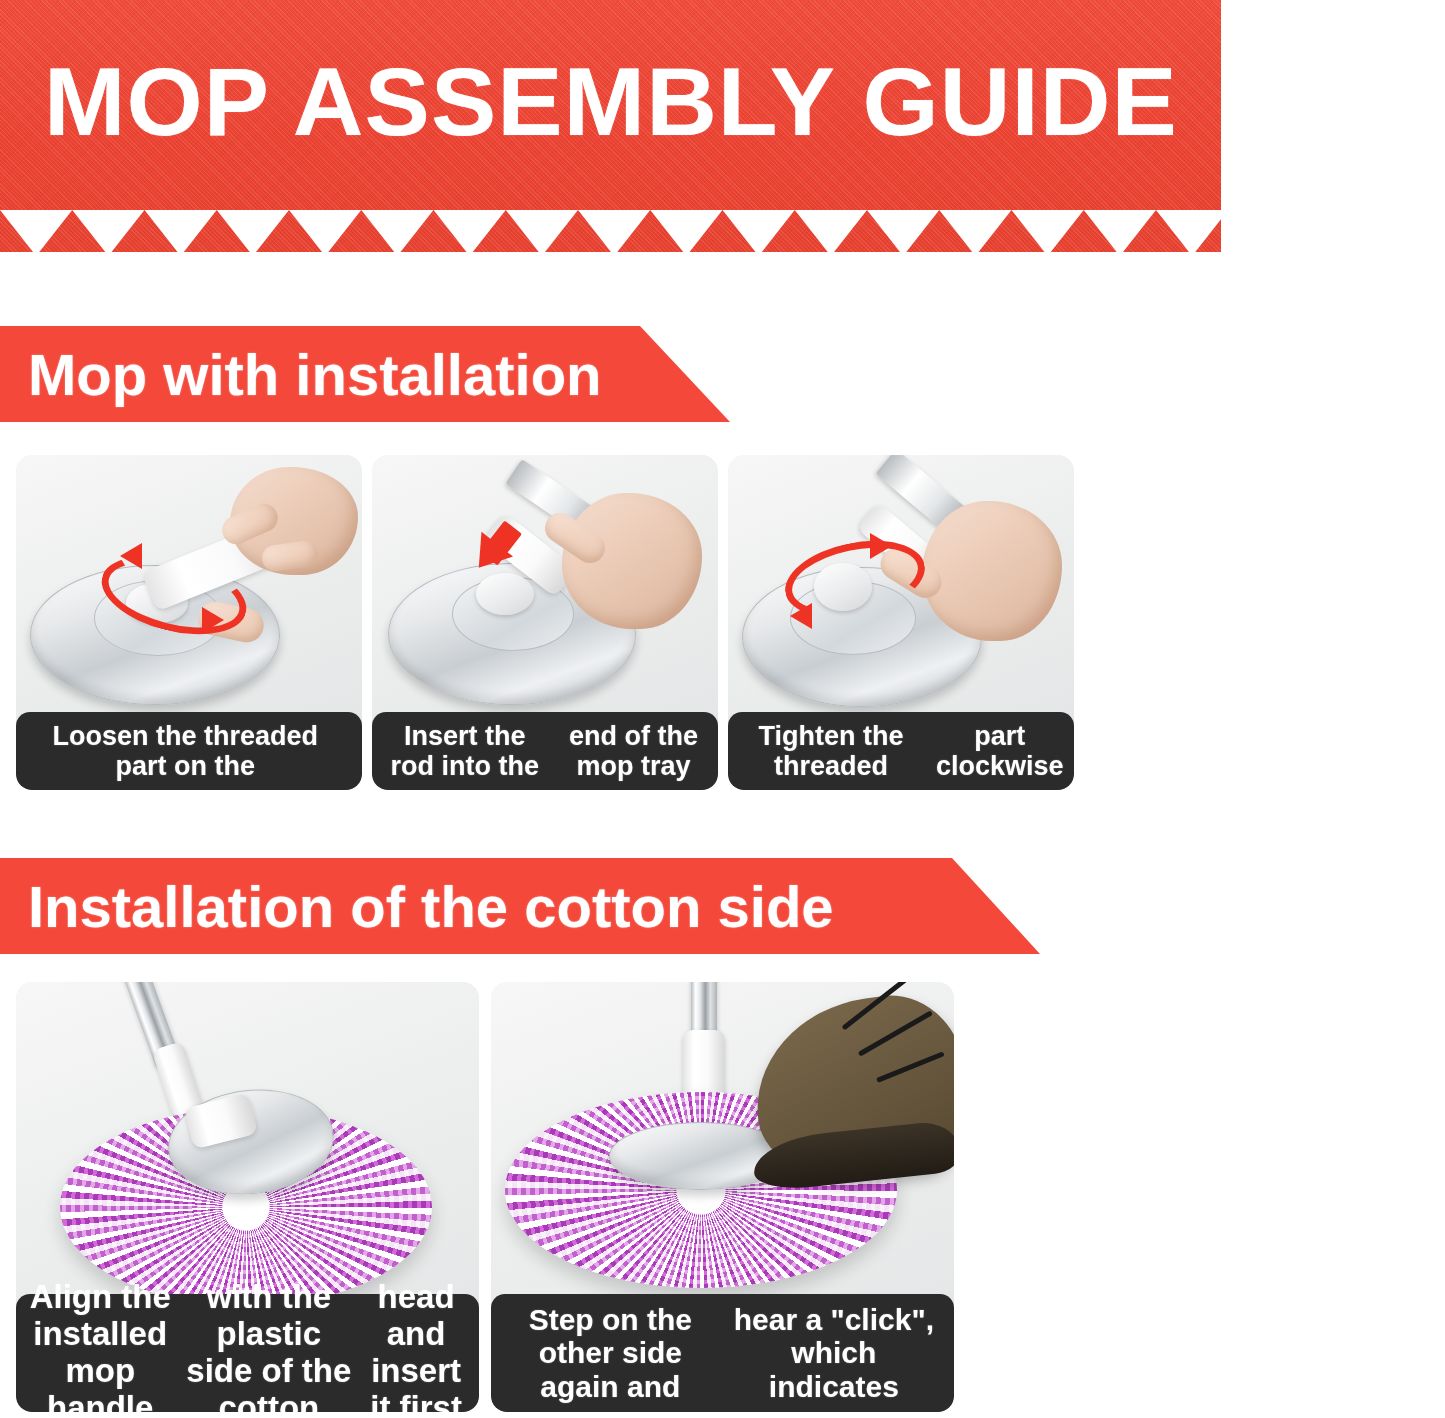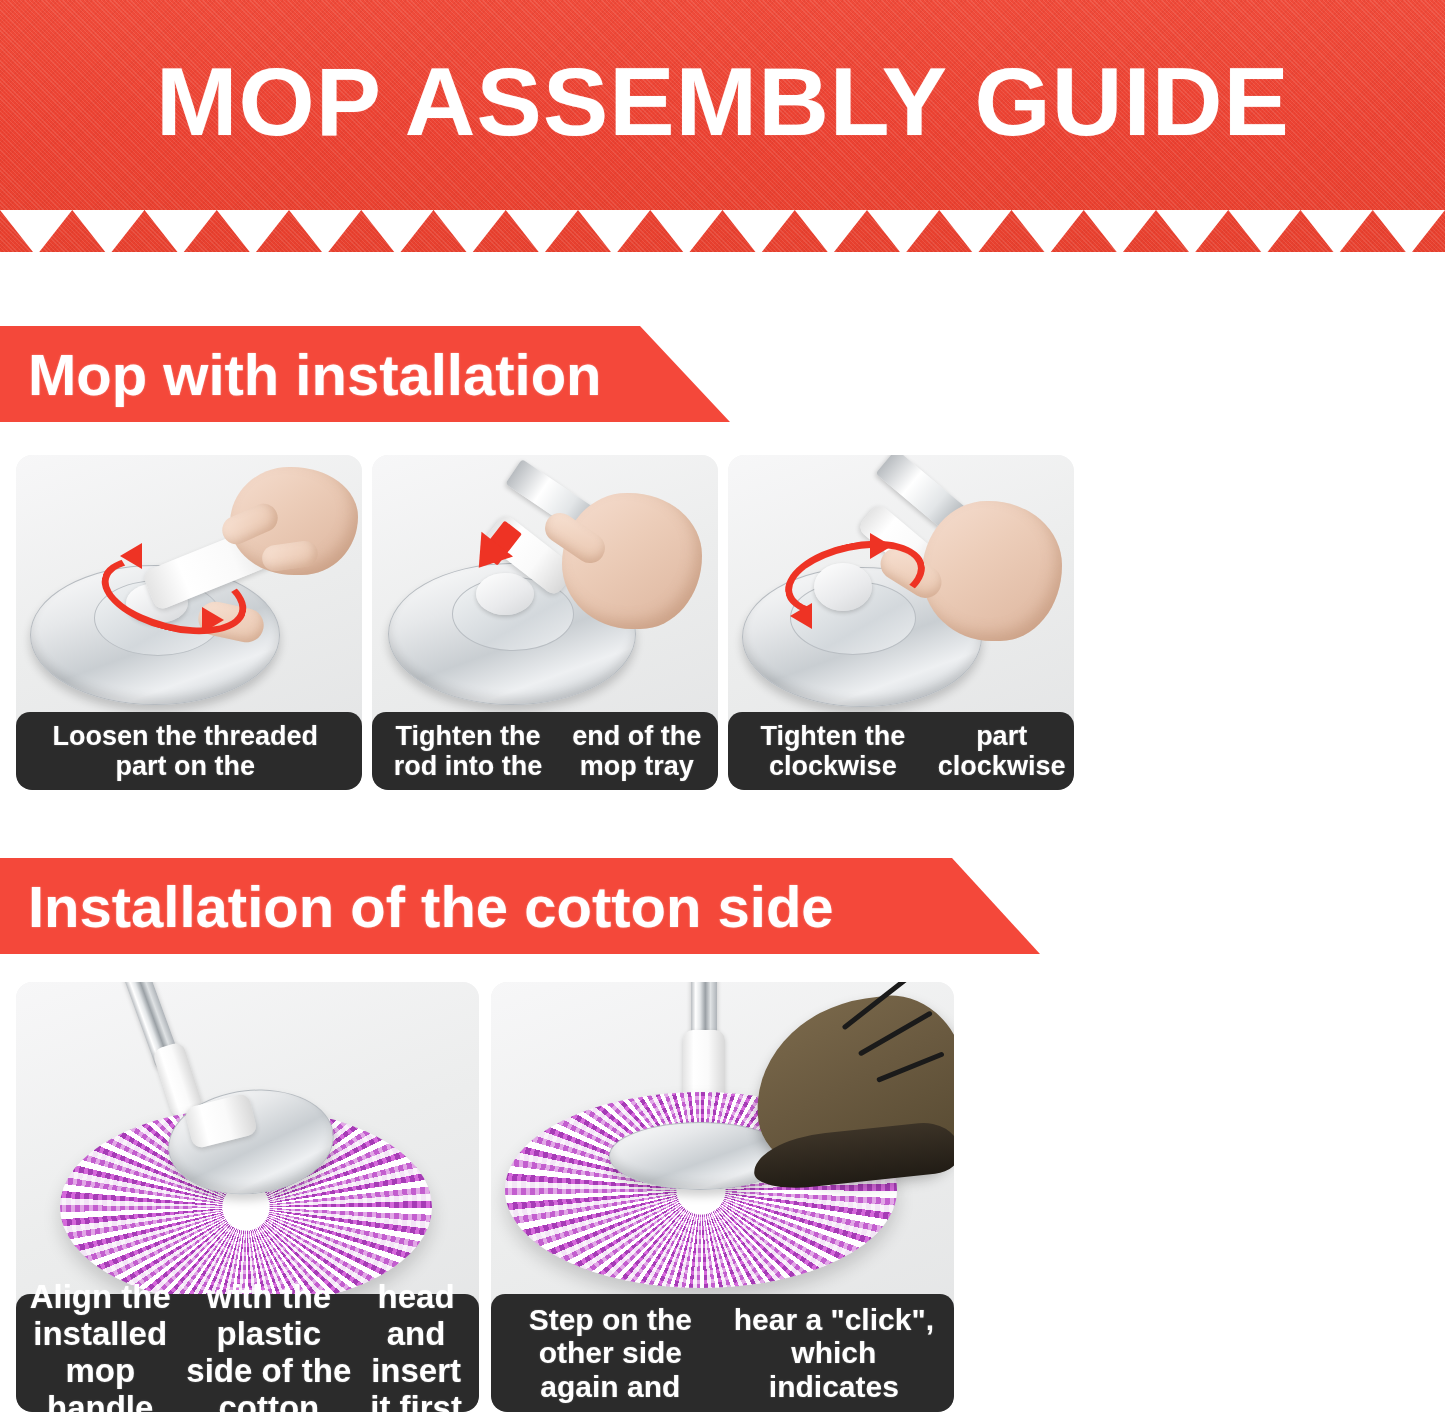--- a/index.html
+++ b/index.html
@@ -5,21 +5,21 @@
   * { margin:0; padding:0; box-sizing:border-box; }
   html,body { background:#ffffff; }
   body {
     width:1445px; height:1418px;
     font-family:"Liberation Sans", sans-serif;
     position:relative; overflow:hidden;
   }
 
   
   .top-banner{
-    position:absolute; left:0; top:0; width:1445px; height:252px;
+    position:absolute; left:0; top:0; width:1221px; height:252px;
     background:#ef4435;
     background-image:
       repeating-linear-gradient(45deg, rgba(255,255,255,.10) 0 1px, rgba(0,0,0,0) 1px 3px),
       repeating-linear-gradient(-45deg, rgba(180,40,30,.13) 0 1px, rgba(0,0,0,0) 1px 3px),
       linear-gradient(180deg,#f04b3a 0%, #ec4232 55%, #e8412f 100%);
     -webkit-mask-image:
       linear-gradient(#000,#000),
       repeating-linear-gradient(90deg,
         transparent 0px, transparent 0px,
         #000 0px, #000 0px);
@@ -261,40 +261,40 @@
       <div class="plate-inner" style="left:80px; top:122px; width:122px; height:74px;"></div>
       <div class="hub" style="left:104px; top:118px; width:58px; height:42px;"></div>
       <div class="rod" style="left:150px; top:4px; width:190px; height:30px; transform:rotate(34deg); transform-origin:left top;"></div>
       <div class="white-sleeve" style="left:112px; top:82px; width:92px; height:36px; transform:rotate(38deg);"></div>
       <div class="hand" style="left:190px; top:38px; width:140px; height:136px;"></div>
       <div class="finger" style="left:170px; top:68px; width:66px; height:30px; transform:rotate(34deg);"></div>
       <div class="arr-shaft" style="left:118px; top:68px; width:22px; height:40px; transform:rotate(38deg);"></div>
       <div class="arr-head" style="left:96px; top:86px; border-left:20px solid transparent; border-right:20px solid transparent; border-top:30px solid #ee3324; transform:rotate(38deg);"></div>
     </div>
     <div class="caption">
-      <span>Tighten the rod into the</span>&nbsp;
+      <span>Insert the rod into the</span>&nbsp;
       <span style="display:block">end of the mop tray</span>
     </div>
   </div>
 
   <div class="panel">
     <div class="photo">
       <div class="plate" style="left:14px; top:112px; width:240px; height:140px;"></div>
       <div class="plate-inner" style="left:62px; top:126px; width:126px; height:74px;"></div>
       <div class="hub" style="left:86px; top:108px; width:58px; height:48px;"></div>
       <div class="rod" style="left:168px; top:-6px; width:190px; height:32px; transform:rotate(40deg); transform-origin:left top;"></div>
       <div class="white-sleeve" style="left:128px; top:74px; width:96px; height:34px; transform:rotate(40deg);"></div>
       <div class="hand" style="left:194px; top:46px; width:140px; height:140px;"></div>
       <div class="finger" style="left:150px; top:102px; width:66px; height:32px; transform:rotate(32deg);"></div>
       <div class="ring-arrow" style="left:56px; top:88px; width:142px; height:72px; transform:rotate(-12deg); border-bottom-color:transparent; border-top-color:#ee3324;"></div>
       <div class="arr-head" style="left:142px; top:78px; border-top:13px solid transparent; border-bottom:13px solid transparent; border-left:22px solid #ee3324;"></div>
       <div class="arr-head" style="left:62px; top:148px; border-top:13px solid transparent; border-bottom:13px solid transparent; border-right:22px solid #ee3324;"></div>
     </div>
     <div class="caption">
-      <span>Tighten the clockwise</span>&nbsp;
+      <span>Tighten the threaded</span>&nbsp;
       <span style="display:block">part clockwise</span>
     </div>
   </div>
 
 </div>
 
 <div class="ribbon" id="ribbon-2">Installation of the cotton side</div>
 
 <div class="row" id="row-2">
 

